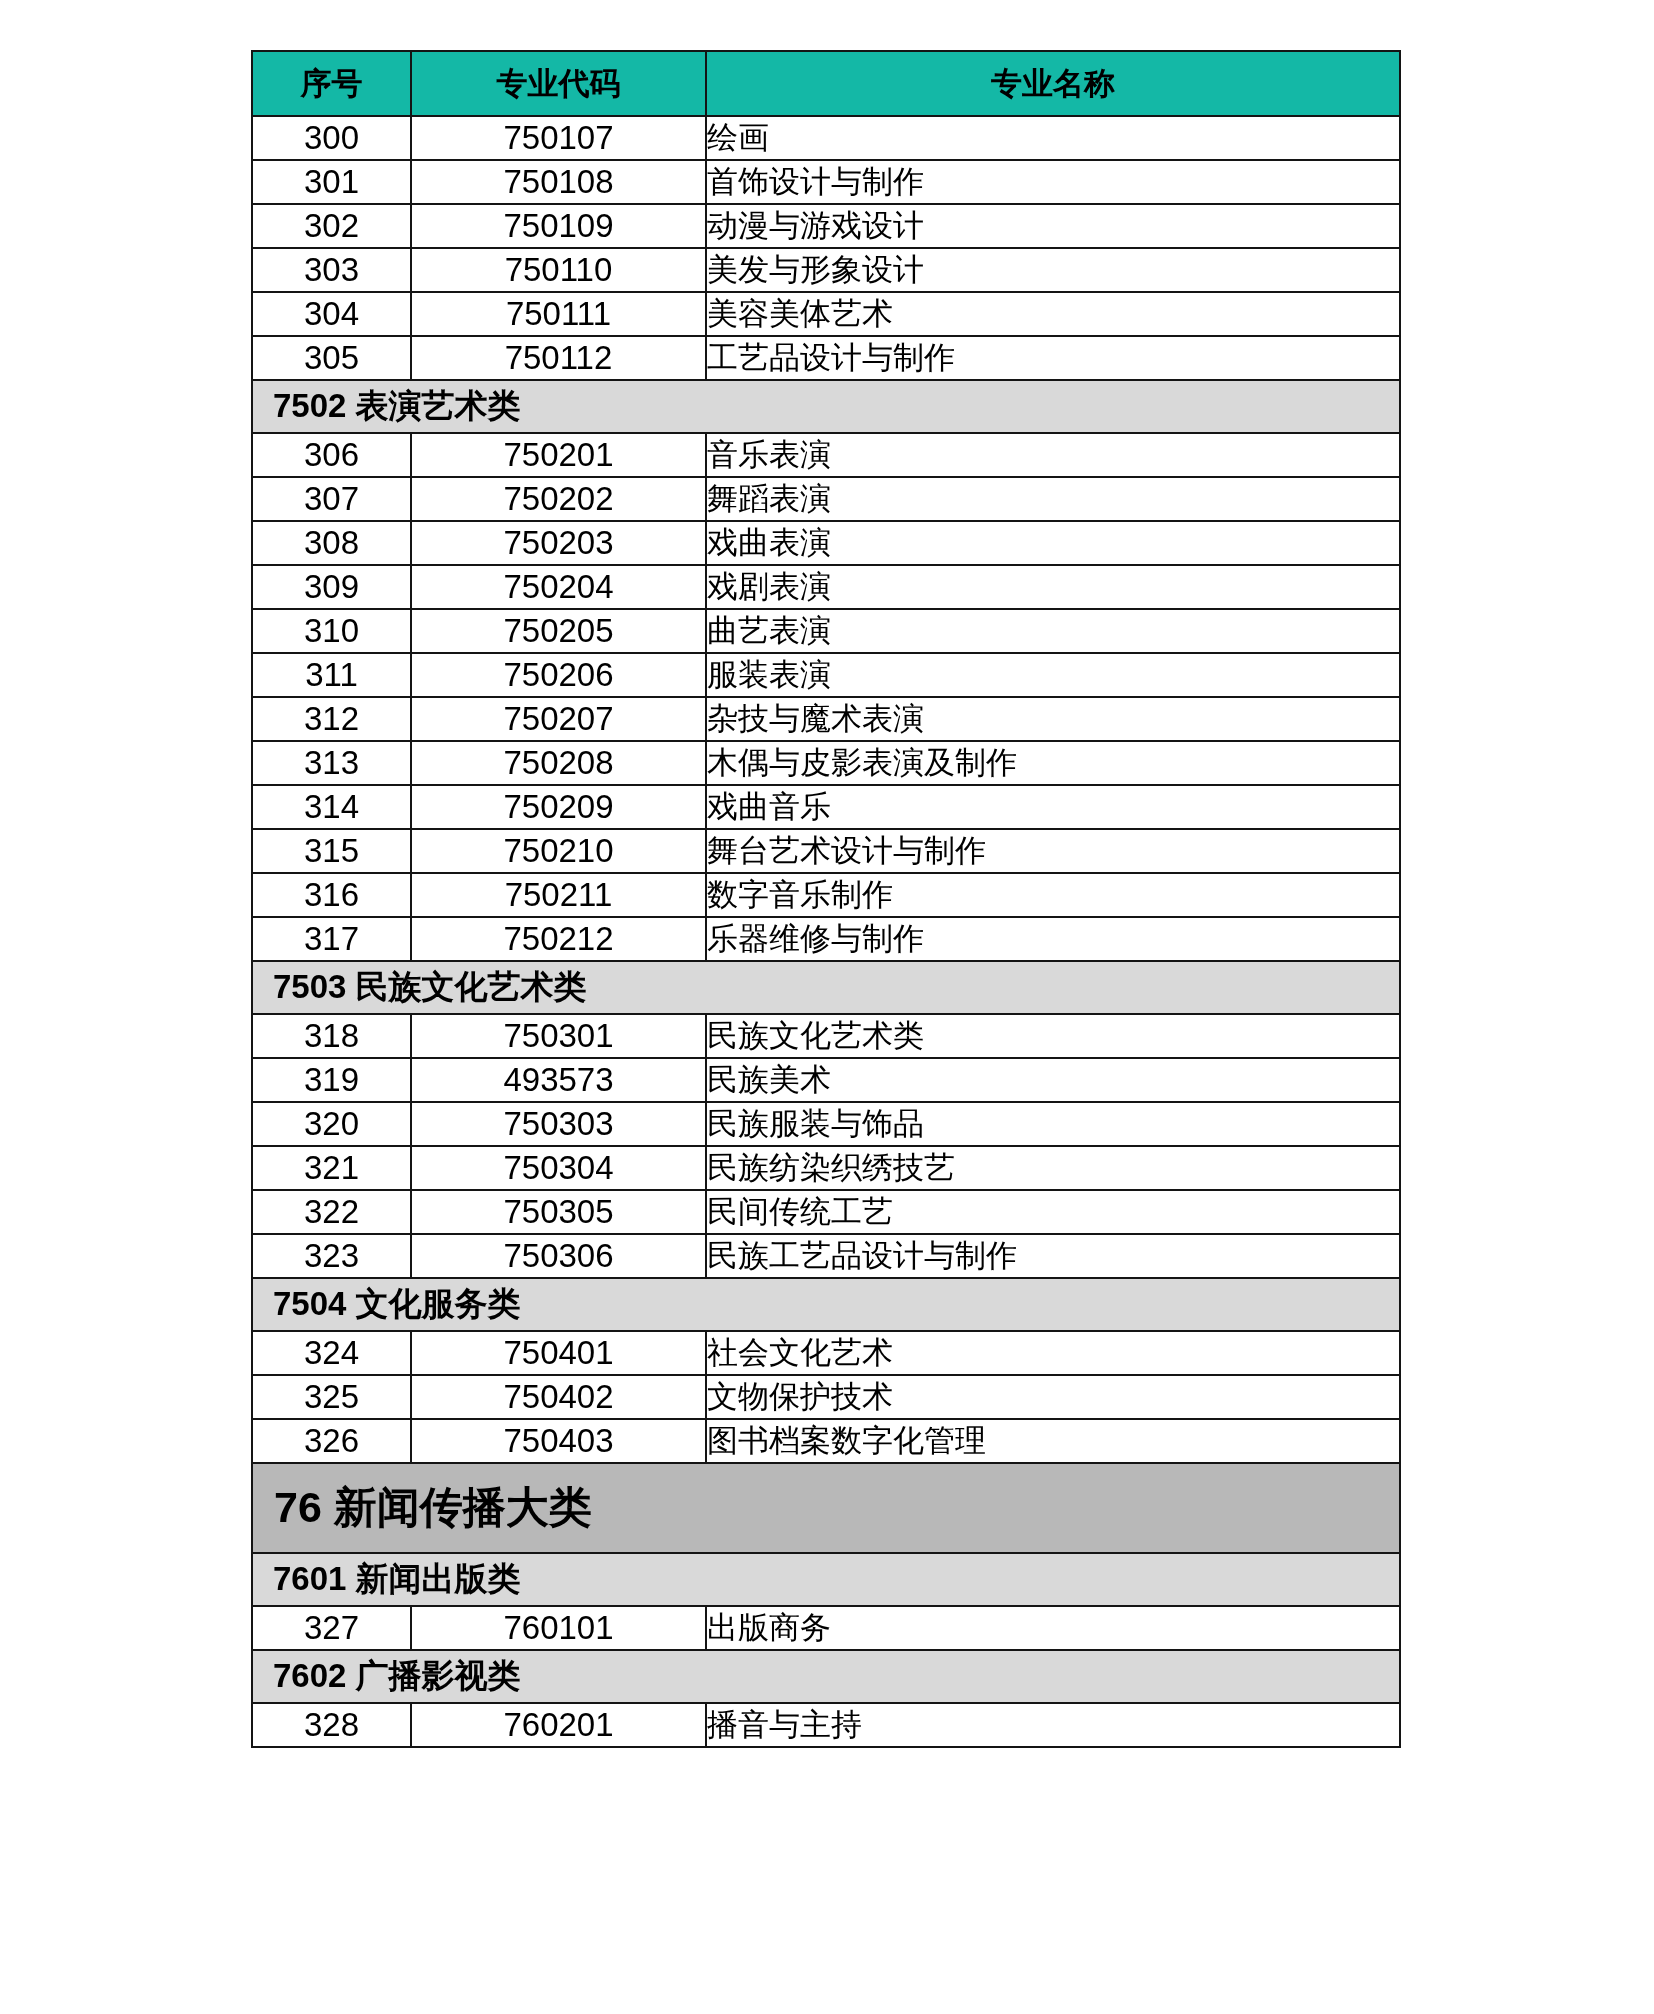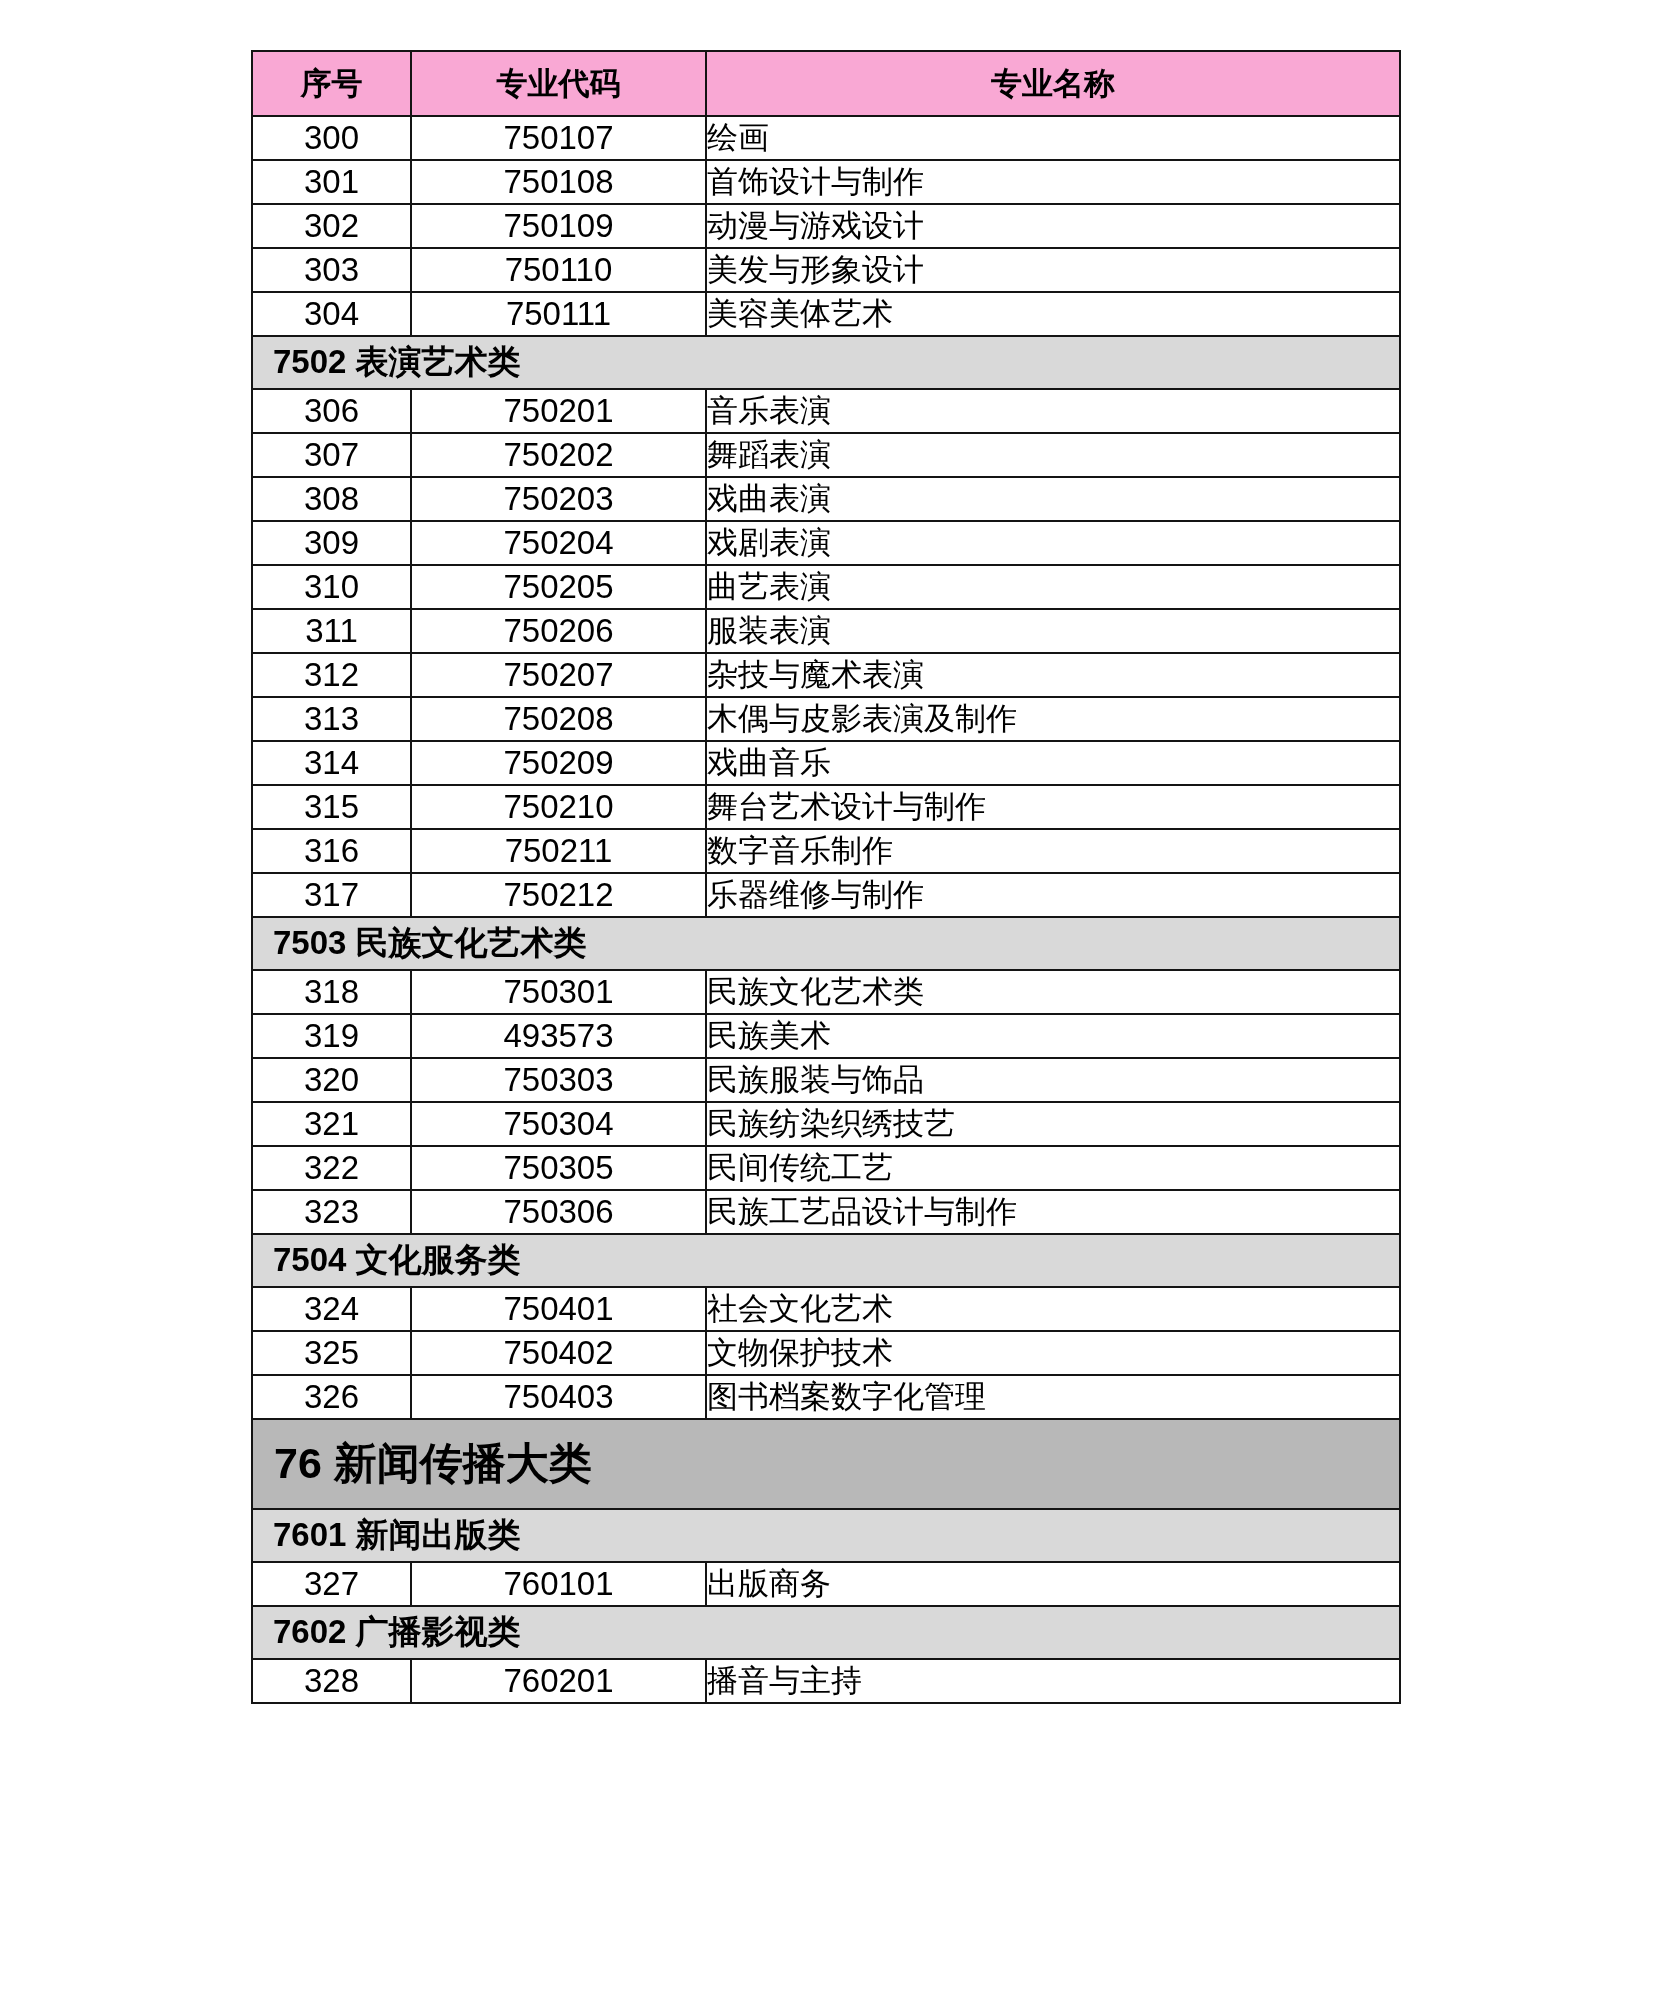--- a/index.html
+++ b/index.html
@@ -37,21 +37,21 @@
     padding: 0;
     vertical-align: middle;
     overflow: hidden;
     white-space: nowrap;
   }
   tr.header-row th {
     height: 63px;
     font-size: 31px;
     font-weight: bold;
     text-align: center;
-    background: #f9a8d4;
+    background: #14b8a6;
   }
   tr.data-row { height: 35px; }
   td.num {
     text-align: center;
     font-size: 33px;
     font-weight: 400;
   }
   td.name {
     text-align: left;
     font-size: 31px;
@@ -113,20 +113,25 @@
           <tr class="data-row">
             <td class="num">303</td>
             <td class="num">750110</td>
             <td class="name">美发与形象设计</td>
           </tr>
           <tr class="data-row">
             <td class="num">304</td>
             <td class="num">750111</td>
             <td class="name">美容美体艺术</td>
           </tr>
+          <tr class="data-row">
+            <td class="num">305</td>
+            <td class="num">750112</td>
+            <td class="name">工艺品设计与制作</td>
+          </tr>
           <tr class="section-row">
             <td colspan="3">7502 表演艺术类</td>
           </tr>
           <tr class="data-row">
             <td class="num">306</td>
             <td class="num">750201</td>
             <td class="name">音乐表演</td>
           </tr>
           <tr class="data-row">
             <td class="num">307</td>

